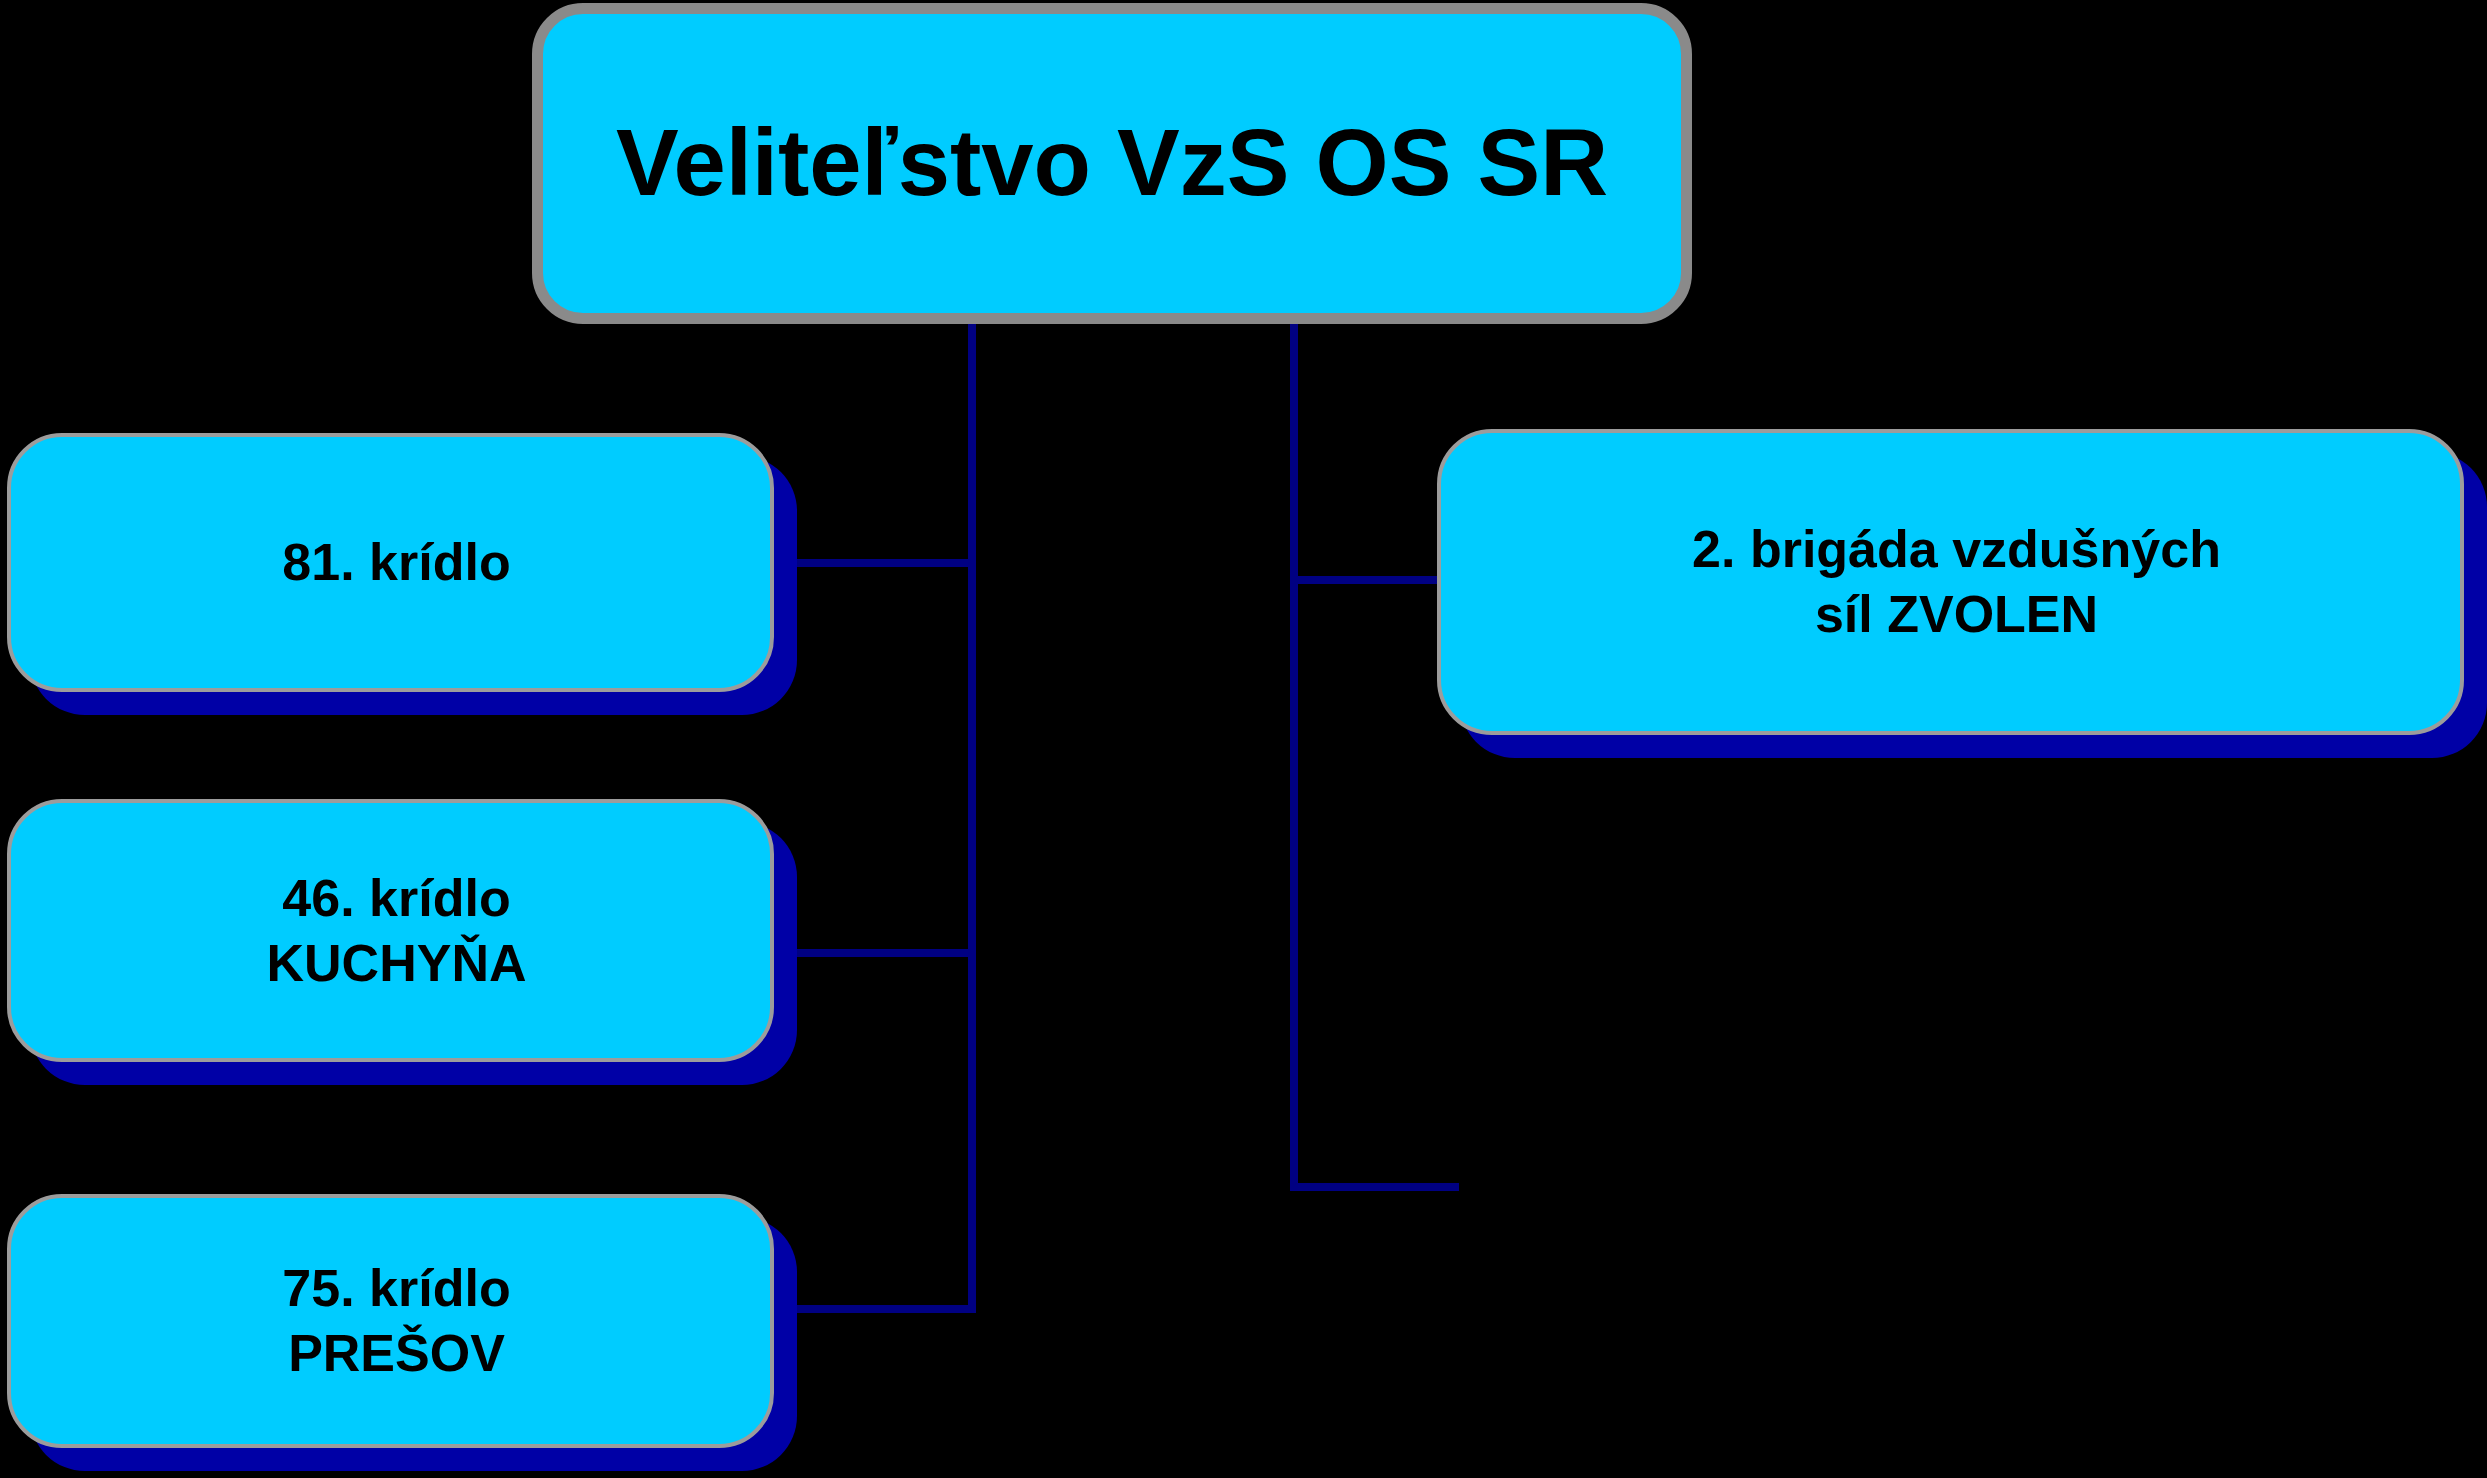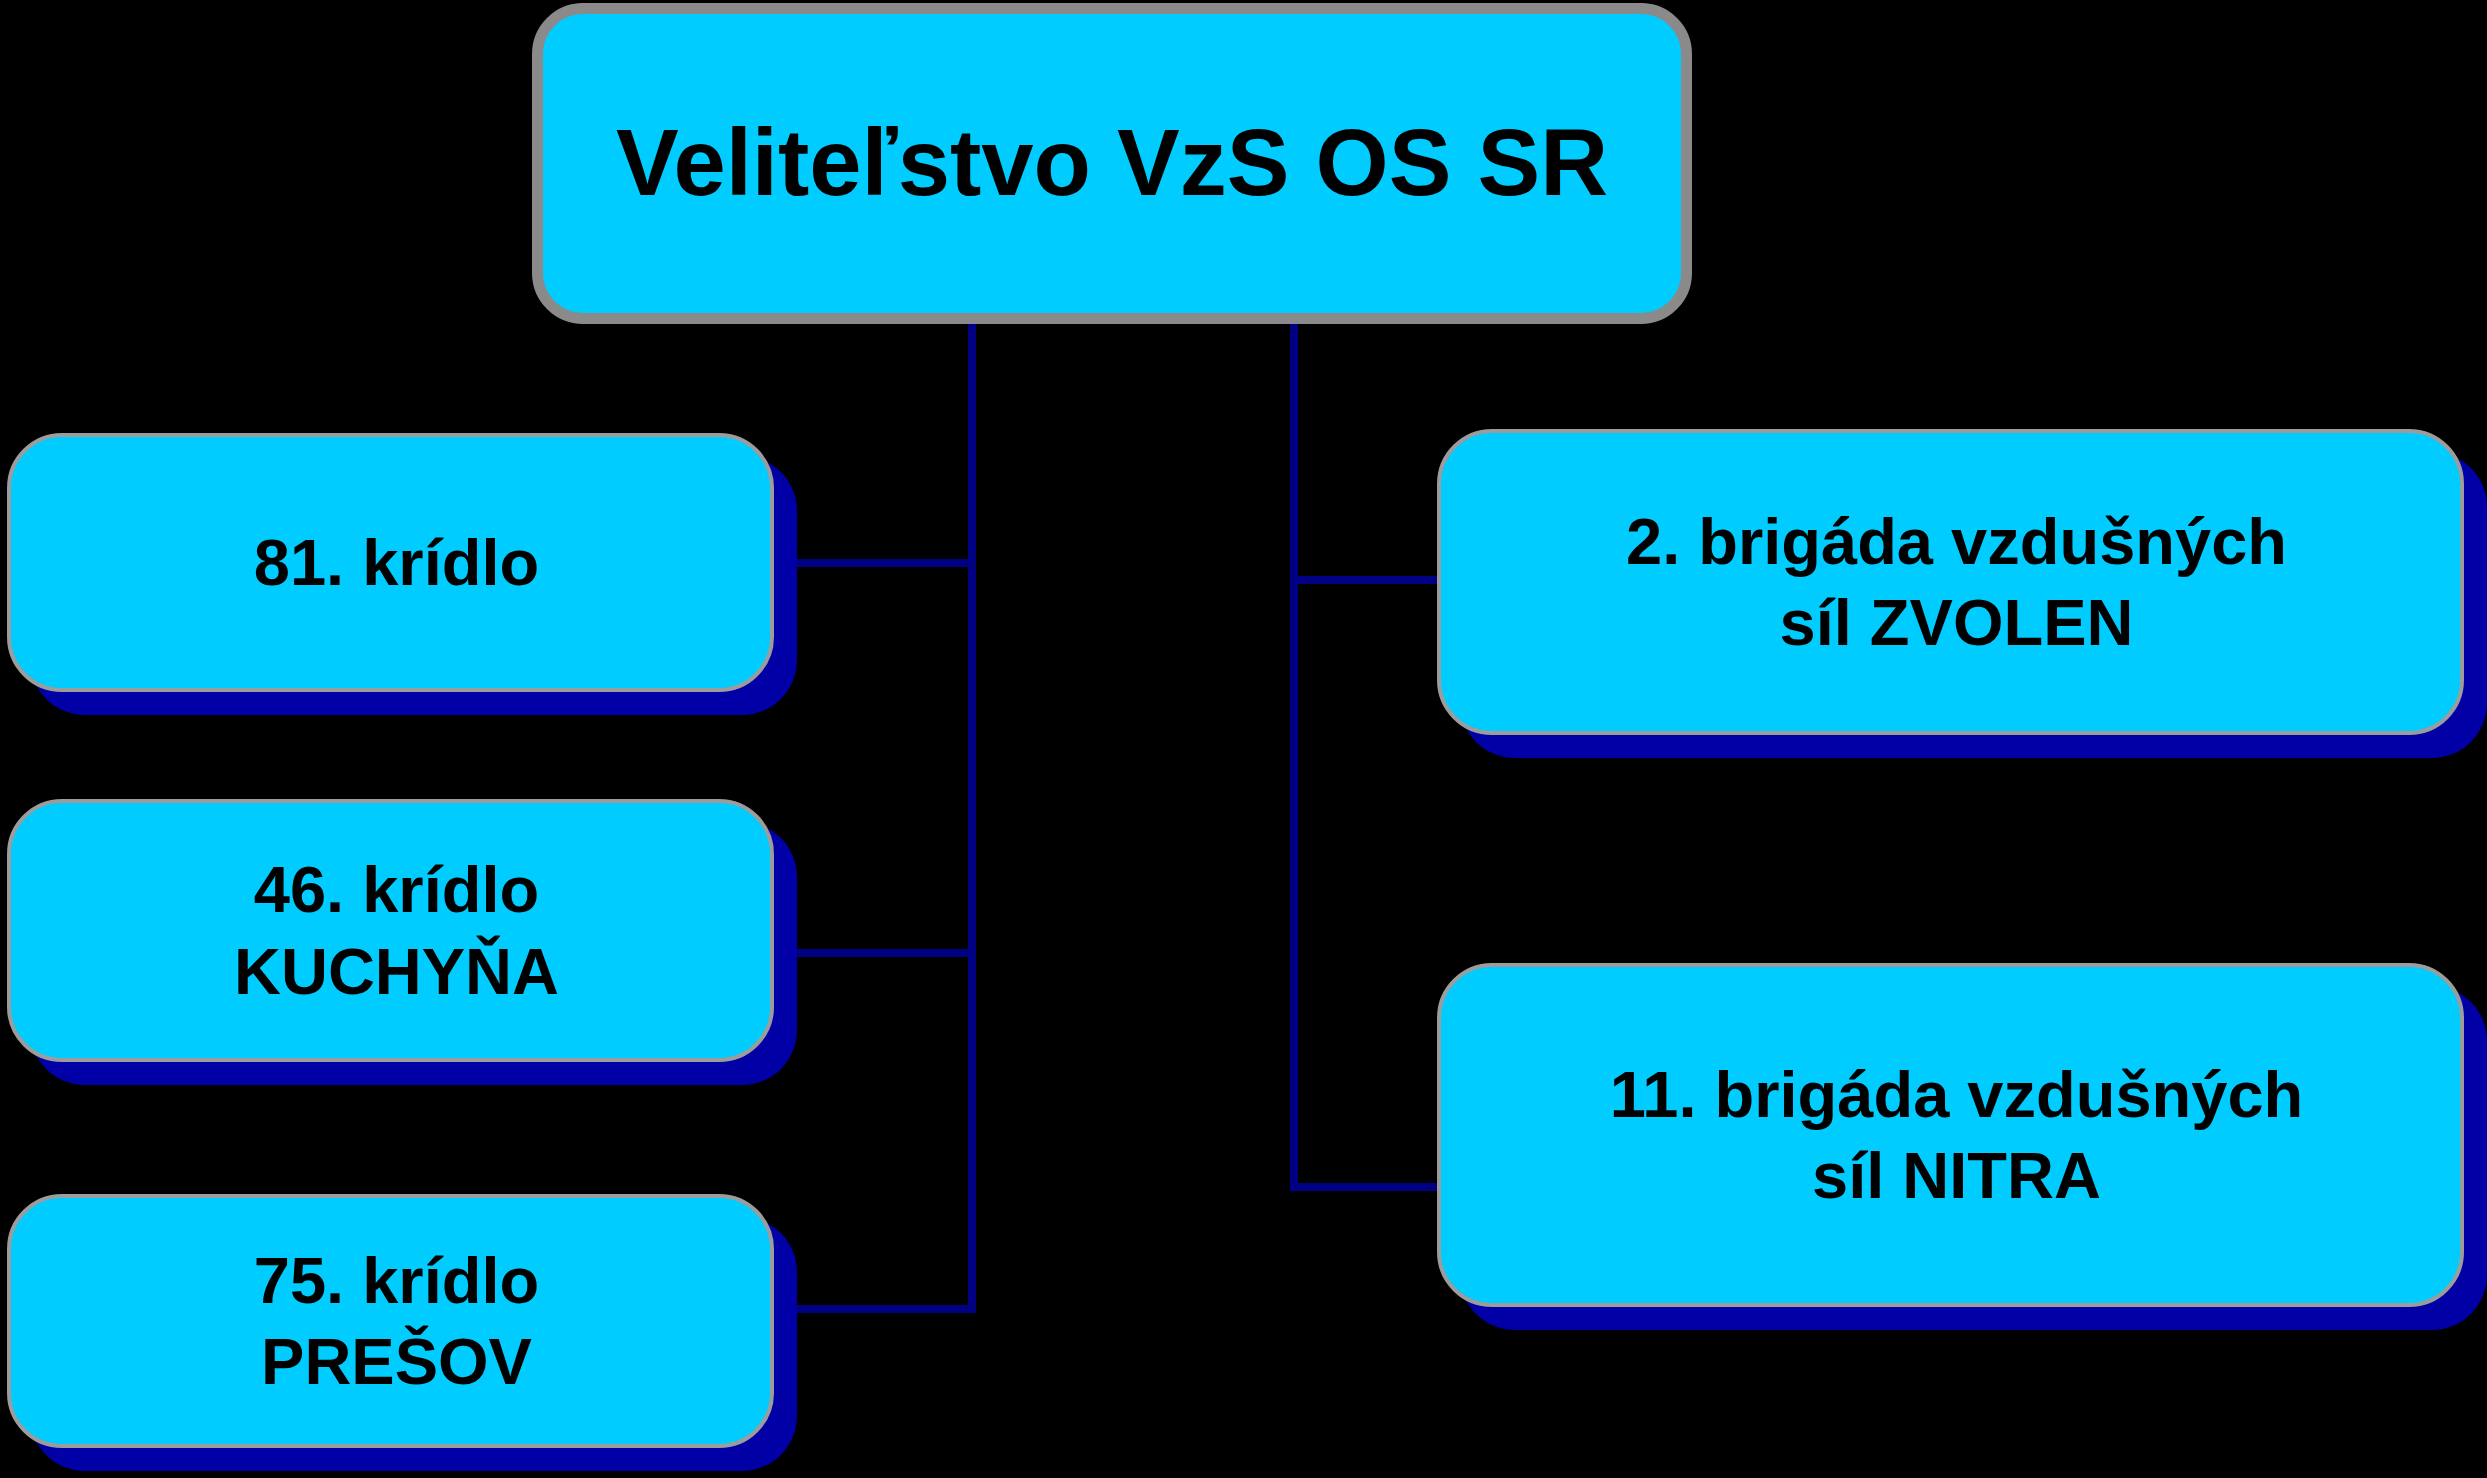--- a/index.html
+++ b/index.html
@@ -42,21 +42,21 @@
   .root-node{
     border:11.5px solid var(--root-border);
     border-radius:51px;
     font-size:94px;
     line-height:1.22;
   }
   .child-node{
     border:4.4px solid var(--node-border);
     border-radius:55px;
     box-shadow:23px 23px 0 0 var(--shadow);
-    font-size:65px;
+    font-size:52px;
     line-height:1.25;
     padding-left:12px;
   }
 </style>
 </head>
 <body>
 
 <div class="canvas">
 
   <div class="connector" style="left:968px;top:324px;width:8px;height:989px"></div>
@@ -83,19 +83,15 @@
   <div class="node child-node" style="left:7px;top:1194px;width:767px;height:254px">
     <div class="line">75. krídlo</div>
     <div class="line">PREŠOV</div>
   </div>
 
   <div class="node child-node" style="left:1437px;top:429px;width:1027px;height:306px">
     <div class="line">2. brigáda vzdušných</div>
     <div class="line">síl ZVOLEN</div>
   </div>
 
-  <div class="node child-node" style="left:1437px;top:963px;width:1027px;height:344px">
-    <div class="line">11. brigáda vzdušných</div>
-    <div class="line">síl NITRA</div>
-  </div>
 
 </div>
 
 
 </body></html>

